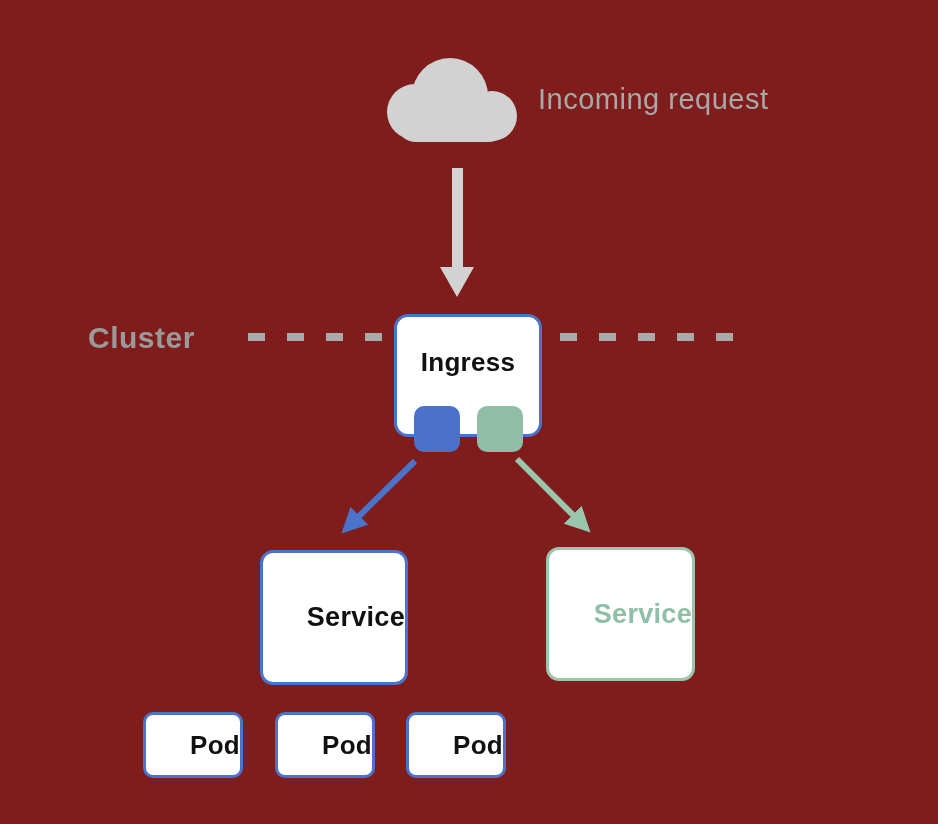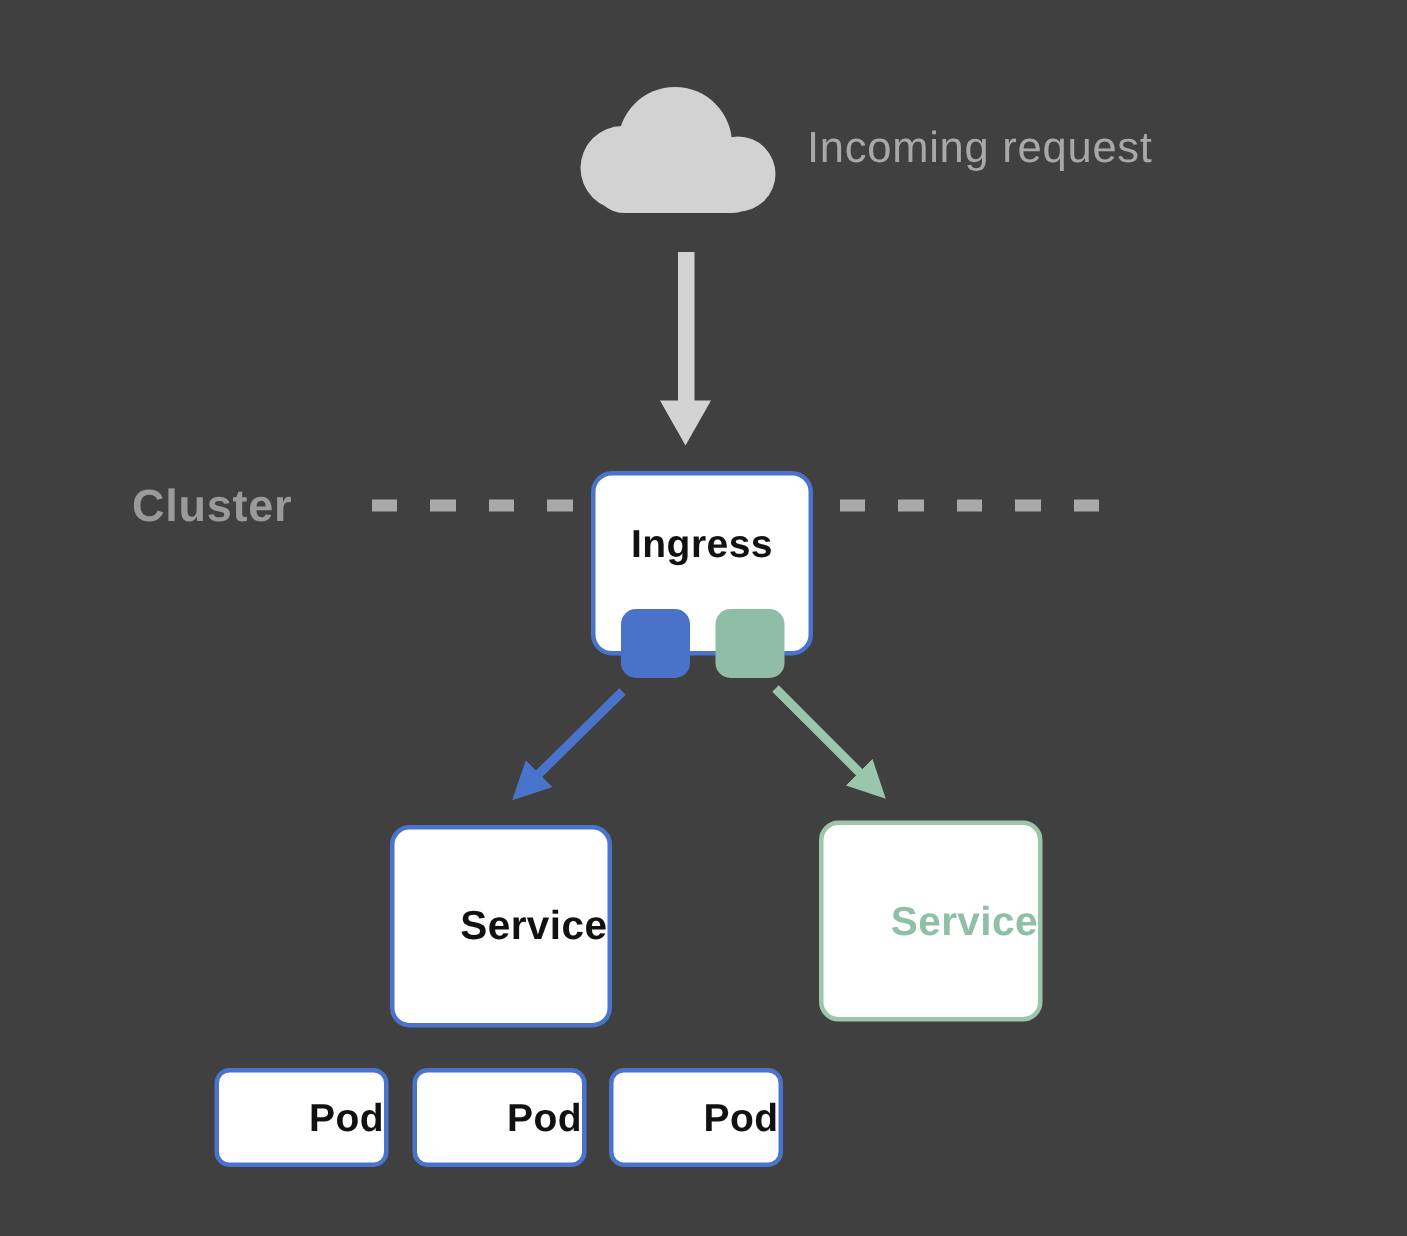--- a/index.html
+++ b/index.html
@@ -3,21 +3,21 @@
 <meta charset="utf-8">
 <style>
   * { margin: 0; padding: 0; box-sizing: border-box; }
   html, body { background: #ffffff; }
   body { font-family: "Liberation Sans", sans-serif; }
 
   .stage {
     position: relative;
     width: 938px;
     height: 824px;
-    background: #404040;
+    background: #7f1d1d;
     overflow: hidden;
   }
 
   
   .cloud {
     position: absolute;
     left: 386px; top: 56px;
     width: 136px; height: 86px;
   }
   .incoming-label {
@@ -98,21 +98,21 @@
   .service-green {
     left: 546px; top: 547px;
     width: 149px; height: 134px;
     border-color: #9cc5ad;
   }
   .service-green .label { font-size: 27px; color: #8fbfa6; }
 
   
   .pod {
     top: 712px;
-    width: 116px; height: 66px;
+    width: 100px; height: 66px;
     border-radius: 10px;
   }
   .pod .label { font-size: 26px; }
   .pod-1 { left: 143px; }
   .pod-2 { left: 275px; }
   .pod-3 { left: 406px; }
 
   
   .arrow-overlay {
     position: absolute;

